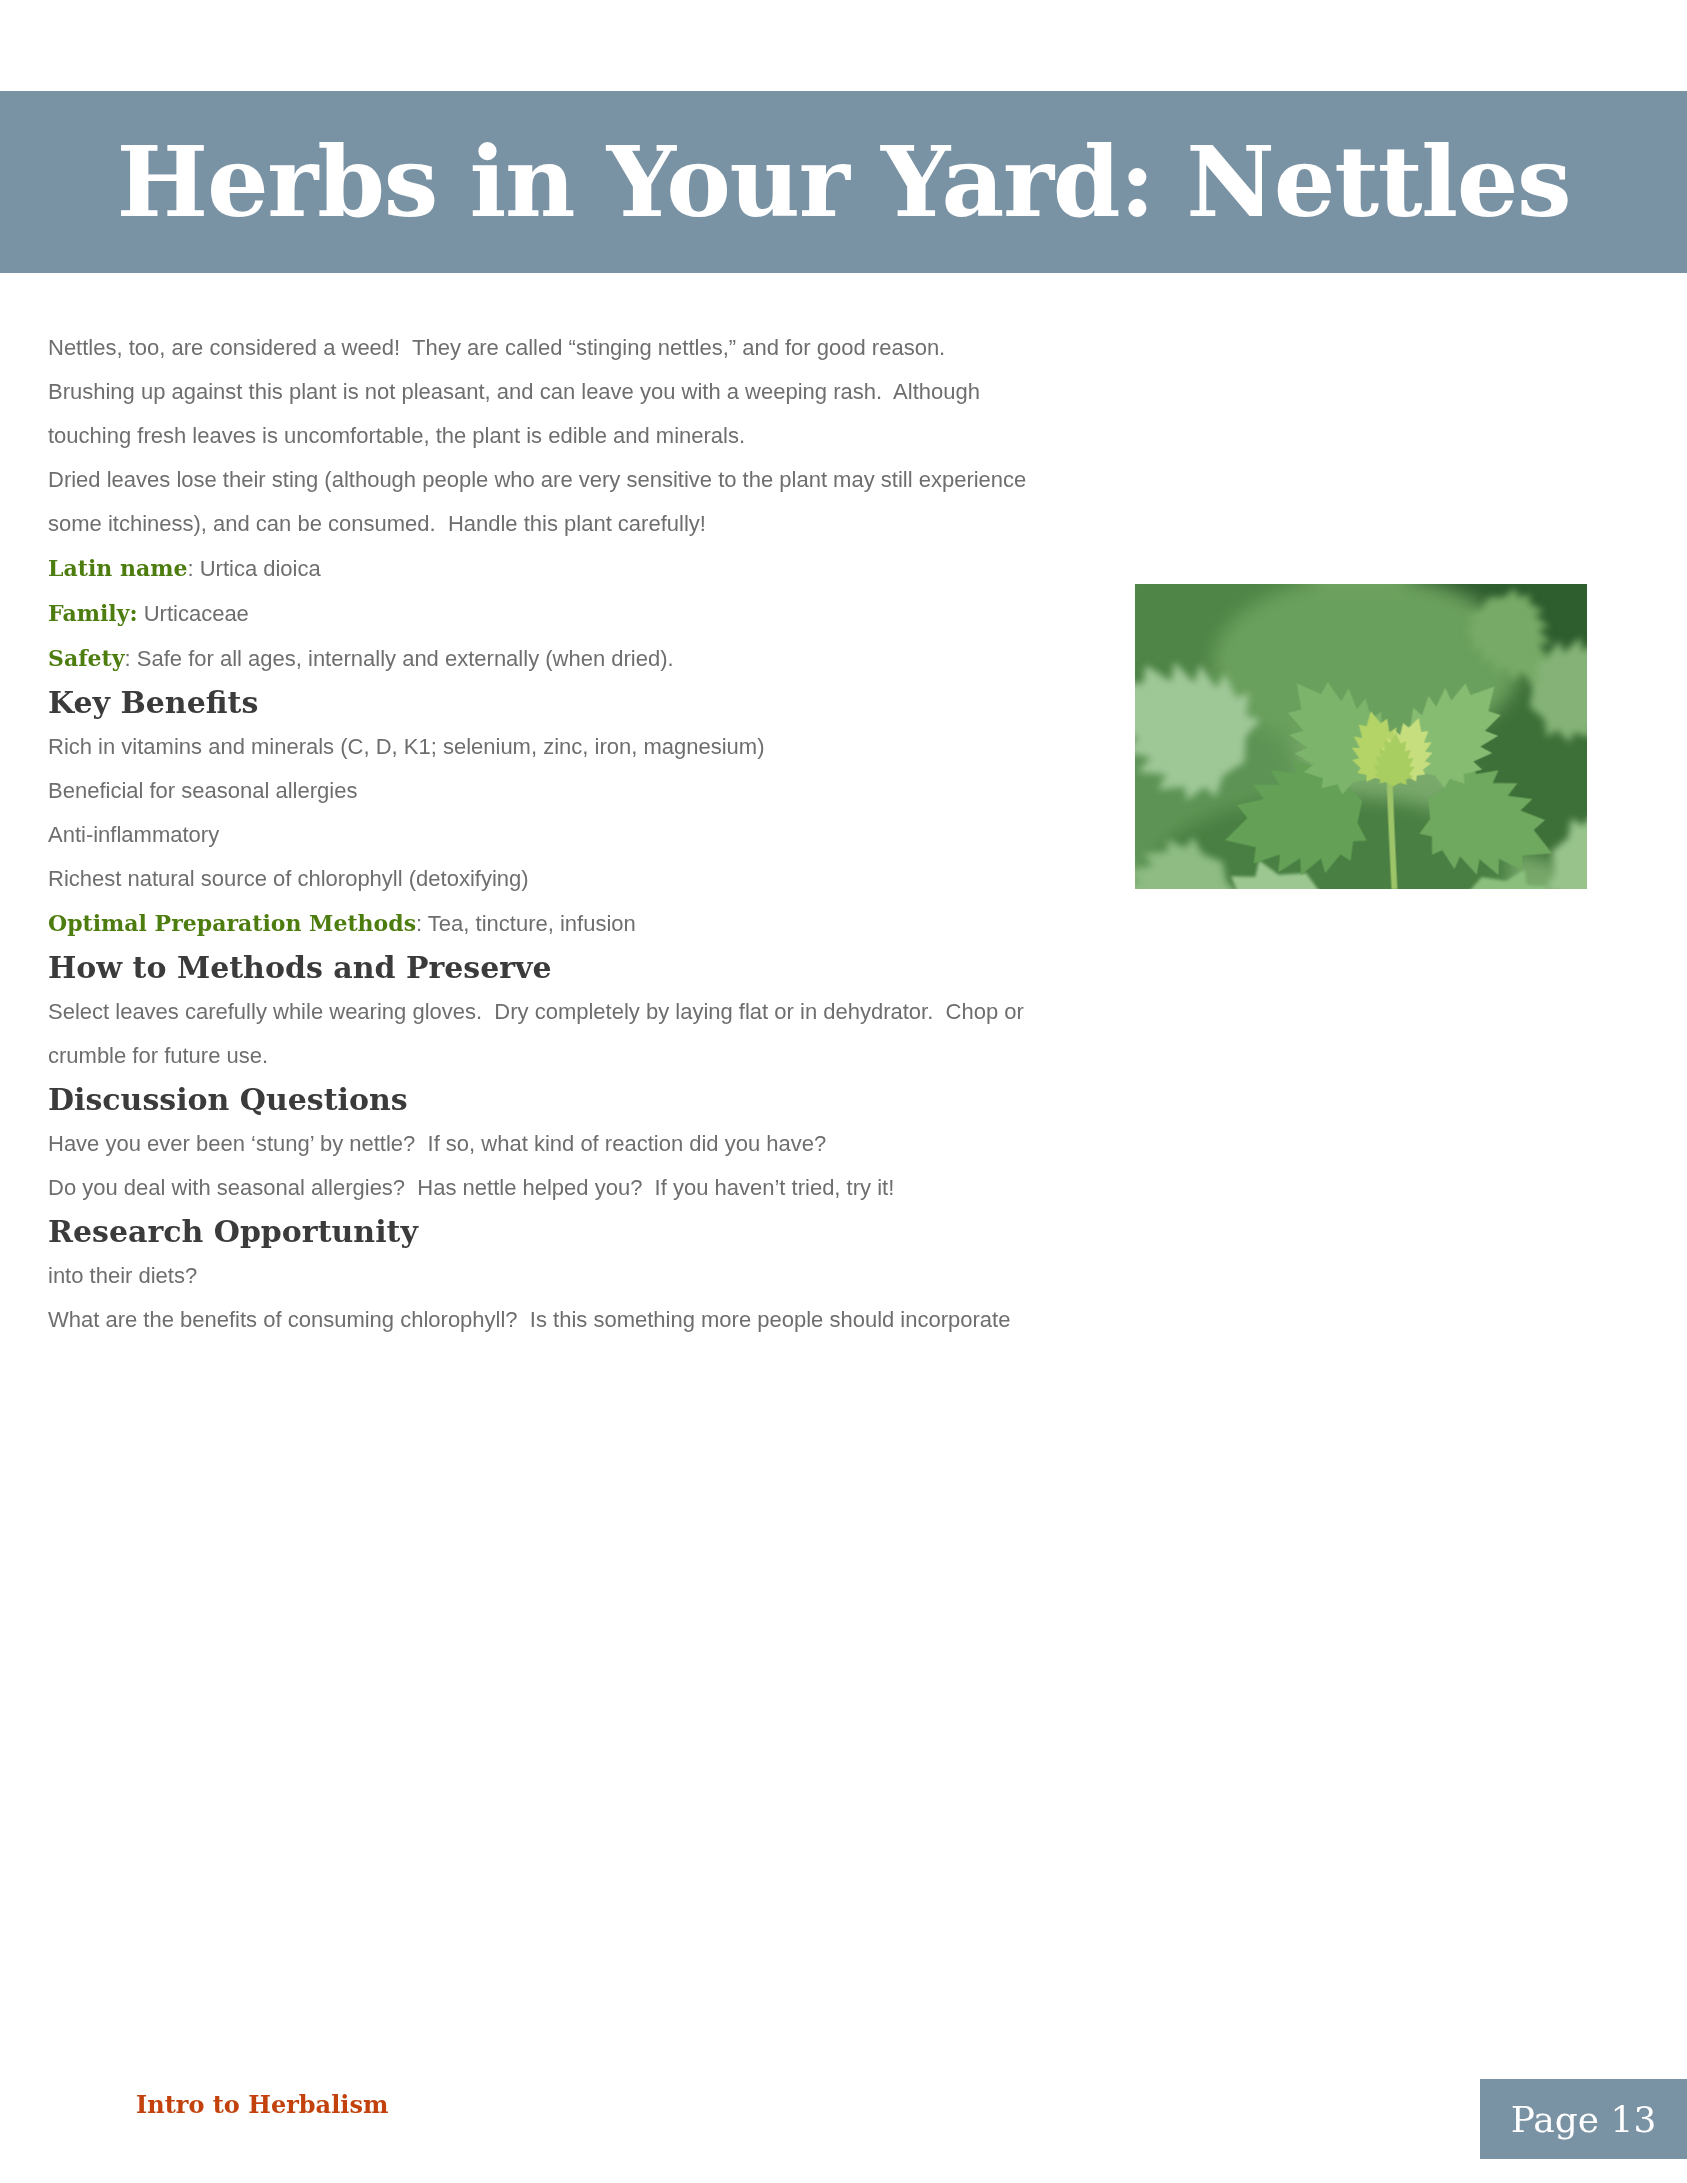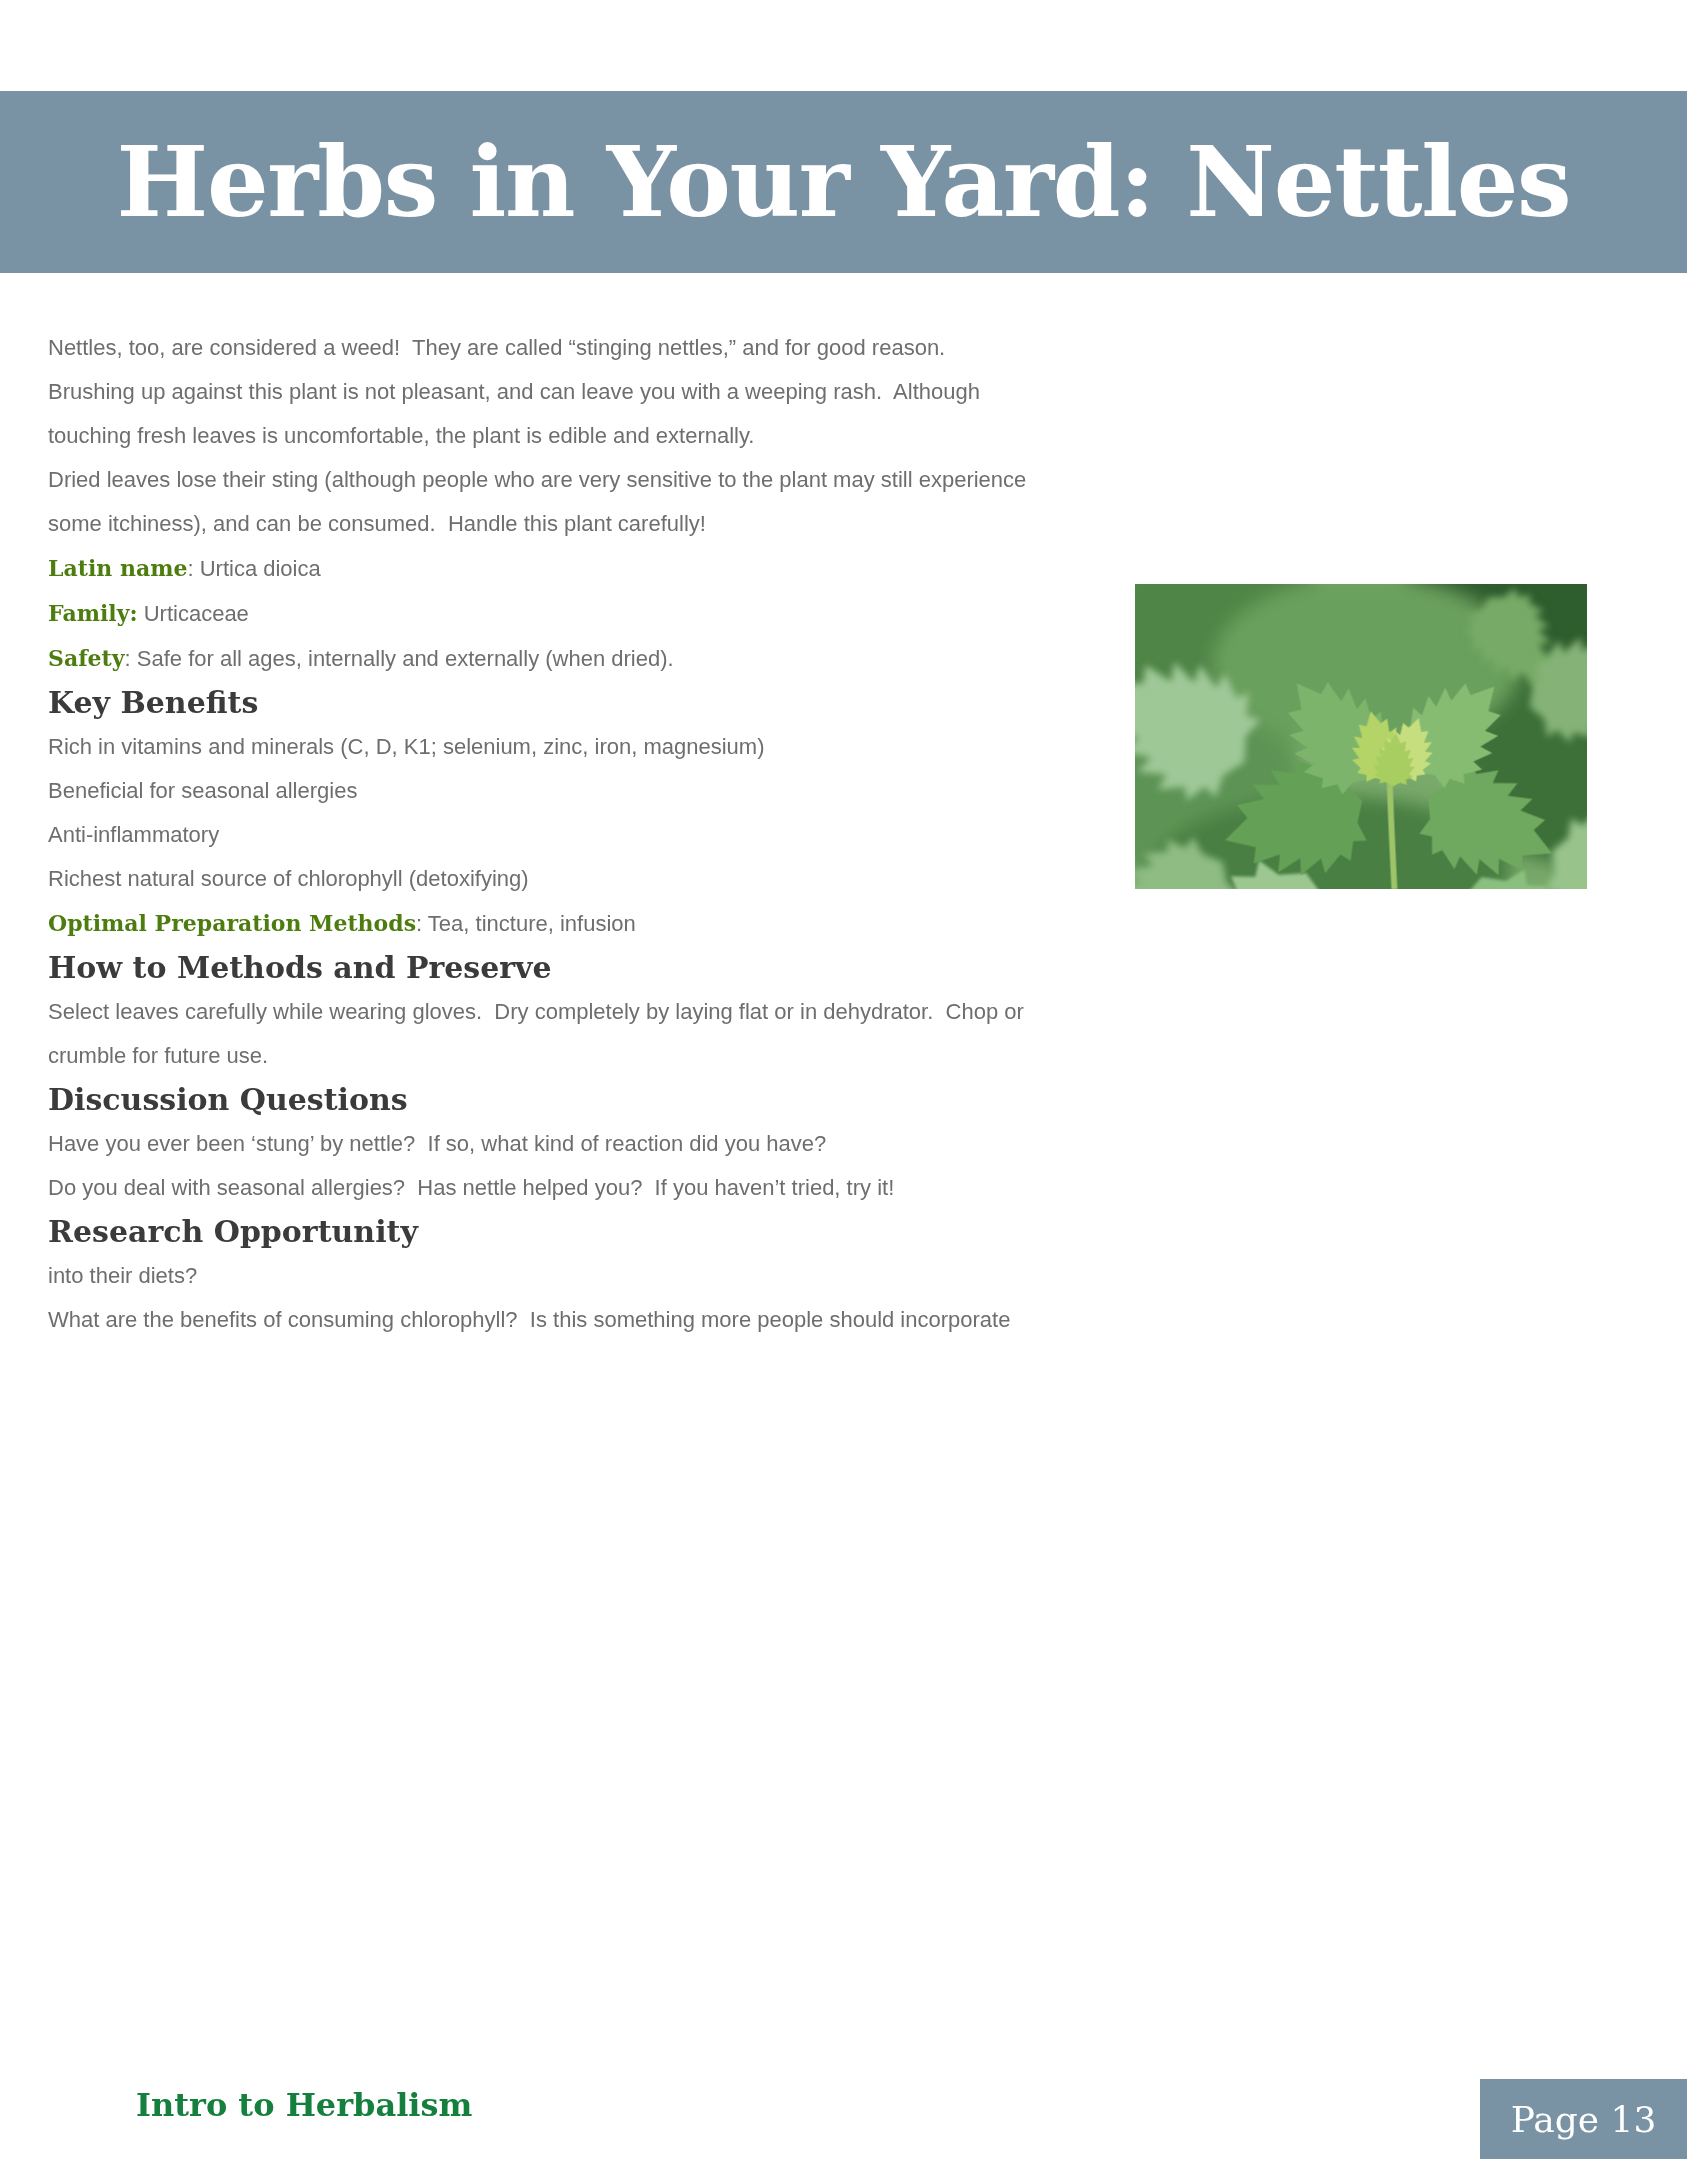--- a/index.html
+++ b/index.html
@@ -51,21 +51,21 @@
   
   .photo{
     position:absolute;left:1135px;top:584px;width:452px;height:305px;
     overflow:hidden;
   }
   .photo svg{display:block;width:452px;height:305px;}
   
   .footer-course{
     position:absolute;left:136px;top:2083px;
     font-family:"DejaVu Serif",serif;font-weight:700;
-    font-size:32px;line-height:44px;color:#15803d;
+    font-size:24px;line-height:44px;color:#c2410c;
     white-space:pre;
   }
   .page-box{
     position:absolute;left:1480px;top:2079px;width:207px;height:80px;
     background:#7a93a4;
     display:flex;align-items:center;justify-content:center;
   }
   .page-box-label{
     font-family:"DejaVu Serif",serif;
     font-size:36px;color:#ffffff;font-weight:400;
@@ -77,21 +77,21 @@
 
 <div class="page">
 
   <div class="band">
     <div class="band-title">Herbs in Your Yard: Nettles</div>
   </div>
 
   <div class="content">
     <p class="line">Nettles, too, are considered a weed!  They are called “stinging nettles,” and for good reason.</p>
     <p class="line">Brushing up against this plant is not pleasant, and can leave you with a weeping rash.  Although</p>
-    <p class="line">touching fresh leaves is uncomfortable, the plant is edible and externally.</p>
+    <p class="line">touching fresh leaves is uncomfortable, the plant is edible and minerals.</p>
 
     <p class="line gap">Dried leaves lose their sting (although people who are very sensitive to the plant may still experience</p>
     <p class="line">some itchiness), and can be consumed.  Handle this plant carefully!</p>
 
     <p class="line gap"><span class="h">Latin name</span><span>: Urtica dioica</span></p>
 
     <p class="line gap"><span class="h">Family:</span><span> Urticaceae</span></p>
 
     <p class="line gap"><span class="h">Safety</span><span>: Safe for all ages, internally and externally (when dried).</span></p>
 

